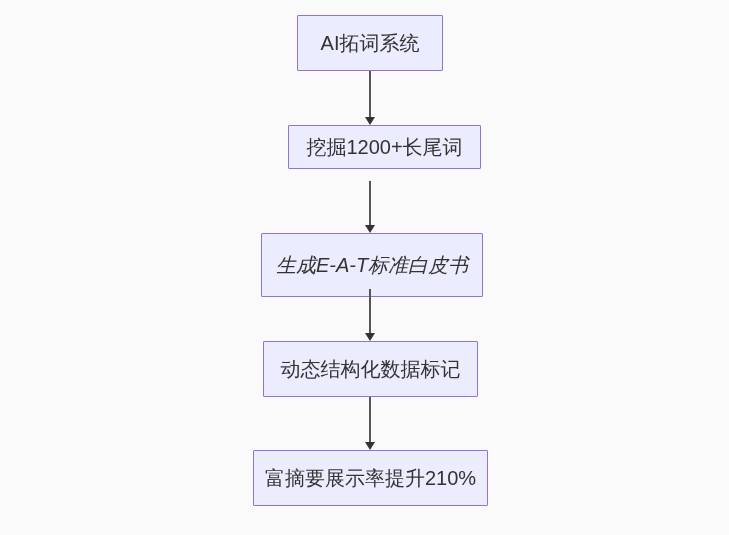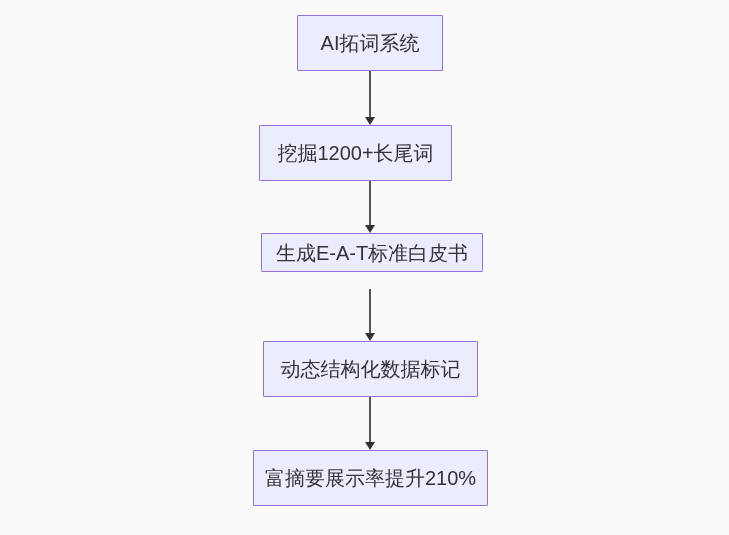--- a/index.html
+++ b/index.html
@@ -34,22 +34,22 @@
     display: flex;
     align-items: center;
     justify-content: center;
     color: var(--node-text);
     font-size: 20px;
     line-height: 1.2;
     white-space: nowrap;
     text-align: center;
   }
   .node-1 { left: 297px; top: 15px;  width: 146px; height: 56px; }
-  .node-2 { left: 259px; top: 125px; width: 193px; height: 56px; }
-  .node-3 { left: 261px; top: 233px; width: 222px; height: 39px; }
+  .node-2 { left: 288px; top: 125px; width: 193px; height: 44px; }
+  .node-3 { left: 261px; top: 233px; width: 222px; height: 64px; font-style: italic; }
   .node-4 { left: 263px; top: 341px; width: 215px; height: 56px; justify-content: center; }
   .node-5 { left: 253px; top: 450px; width: 235px; height: 56px; }
 
   .arrow {
     position: absolute;
     left: 364px;        
     width: 11px;
   }
   .arrow-1 { top: 71px;  height: 54px; }
   .arrow-2 { top: 181px; height: 52px; }

